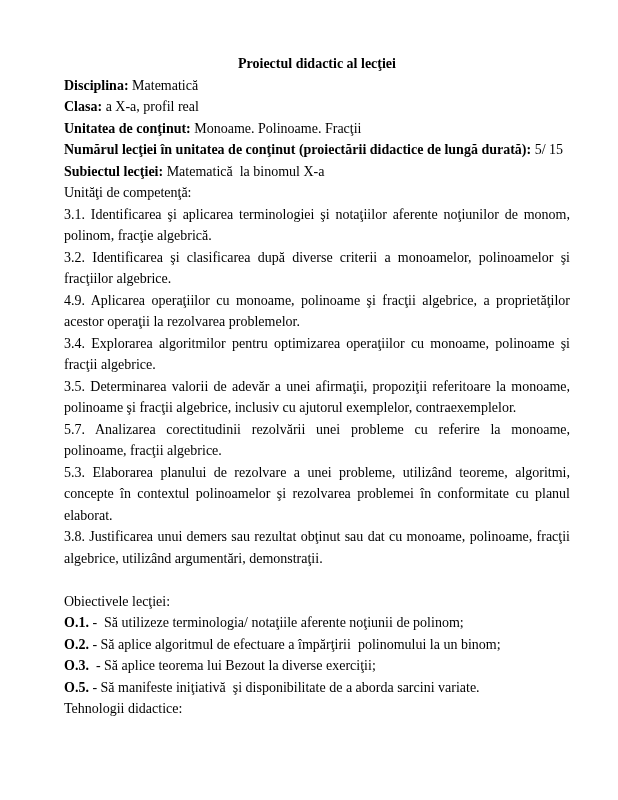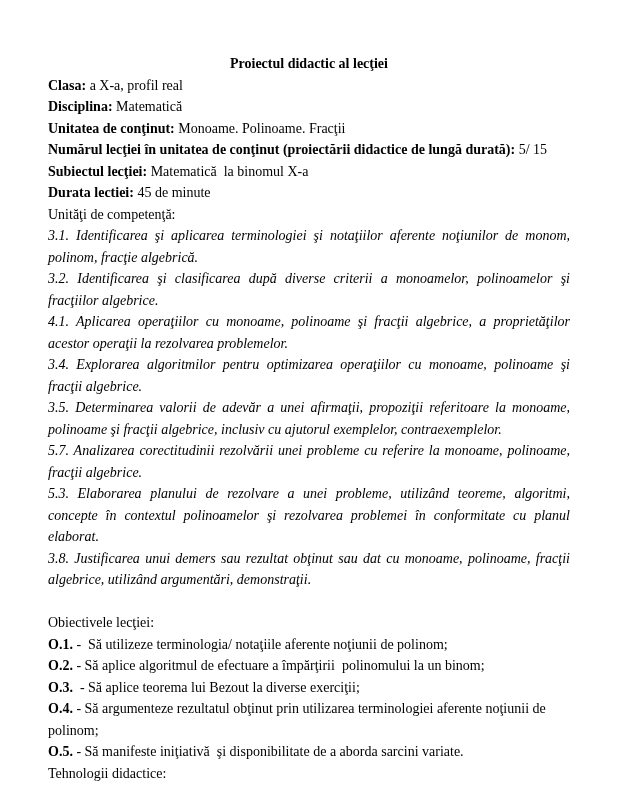--- a/index.html
+++ b/index.html
@@ -13,85 +13,82 @@
     overflow: hidden;
     font-family: "Liberation Serif", "DejaVu Serif", serif;
     font-size: 14px;
     color: #000000;
     -webkit-font-smoothing: antialiased;
   }
   .page {
     box-sizing: border-box;
     width: 618px;
     height: 800px;
-    padding: 53px 48px 0 48px;
+    padding: 53px 48px 0 64px;
     background: #ffffff;
   }
   .page p, .page .title {
     margin: 0;
     line-height: 21.5px;
   }
   .title {
     text-align: center;
     font-weight: bold;
   }
   .line {
     white-space: pre-wrap; 
     text-align: left;
   }
   .para {
     text-align: justify;
-    font-style: italic;
   }
   .heading {
     font-weight: normal;
   }
   .obj-heading {
     margin-top: 21.5px !important;
   }
   b { font-weight: bold; }
 </style>
 </head>
 <body>
 
 <div class="page">
 
   <div class="title">Proiectul didactic al lecţiei</div>
 
+  <p class="line"><b>Disciplina:</b><span> Matematică</span></p>
+
   <p class="line"><b>Clasa:</b><span> a X-a, profil real</span></p>
-
-  <p class="line"><b>Disciplina:</b><span> Matematică</span></p>
 
   <p class="line"><b>Unitatea de conţinut:</b><span> Monoame. Polinoame. Fracţii</span></p>
 
   <p class="line"><b>Numărul lecţiei în unitatea de conţinut (proiectării didactice de lungă durată):</b><span> 5/ 15</span></p>
 
   <p class="line"><b>Subiectul lecţiei:</b><span> Matematică  la binomul X-a</span></p>
 
-  <p class="line"><b>Durata lectiei:</b><span> 45 de minute</span></p>
 
   <p class="line heading">Unităţi de competenţă:</p>
 
   <p class="para">3.1. Identificarea şi aplicarea terminologiei şi notaţiilor aferente noţiunilor de monom, polinom, fracţie algebrică.</p>
   <p class="para">3.2. Identificarea şi clasificarea după diverse criterii a monoamelor, polinoamelor şi fracţiilor algebrice.</p>
-  <p class="para">4.1. Aplicarea operaţiilor cu monoame, polinoame şi fracţii algebrice, a proprietăţilor acestor operaţii la rezolvarea problemelor.</p>
+  <p class="para">4.9. Aplicarea operaţiilor cu monoame, polinoame şi fracţii algebrice, a proprietăţilor acestor operaţii la rezolvarea problemelor.</p>
   <p class="para">3.4. Explorarea algoritmilor pentru optimizarea operaţiilor cu monoame, polinoame şi fracţii algebrice.</p>
   <p class="para">3.5. Determinarea valorii de adevăr a unei afirmaţii, propoziţii referitoare la monoame, polinoame şi fracţii algebrice, inclusiv cu ajutorul exemplelor, contraexemplelor.</p>
   <p class="para">5.7. Analizarea corectitudinii rezolvării unei probleme cu referire la monoame, polinoame, fracţii algebrice.</p>
   <p class="para">5.3. Elaborarea planului de rezolvare a unei probleme, utilizând teoreme, algoritmi, concepte în contextul polinoamelor şi rezolvarea problemei în conformitate cu planul elaborat.</p>
   <p class="para">3.8. Justificarea unui demers sau rezultat obţinut sau dat cu monoame, polinoame, fracţii algebrice, utilizând argumentări, demonstraţii.</p>
 
   <p class="line heading obj-heading">Obiectivele lecţiei:</p>
 
   <p class="line"><b>O.1.</b><span> -  Să utilizeze terminologia/ notaţiile aferente noţiunii de polinom;</span></p>
 
   <p class="line"><b>O.2.</b><span> - Să aplice algoritmul de efectuare a împărţirii  polinomului la un binom;</span></p>
 
   <p class="line"><b>O.3.</b><span>  - Să aplice teorema lui Bezout la diverse exerciţii;</span></p>
 
-  <p class="line"><b>O.4.</b><span> - Să argumenteze rezultatul obţinut prin utilizarea terminologiei aferente noţiunii de polinom;</span></p>
 
   <p class="line"><b>O.5.</b><span> - Să manifeste iniţiativă  şi disponibilitate de a aborda sarcini variate.</span></p>
 
 
   <p class="line heading">Tehnologii didactice:</p>
 
 </div>
 
 </body></html>

